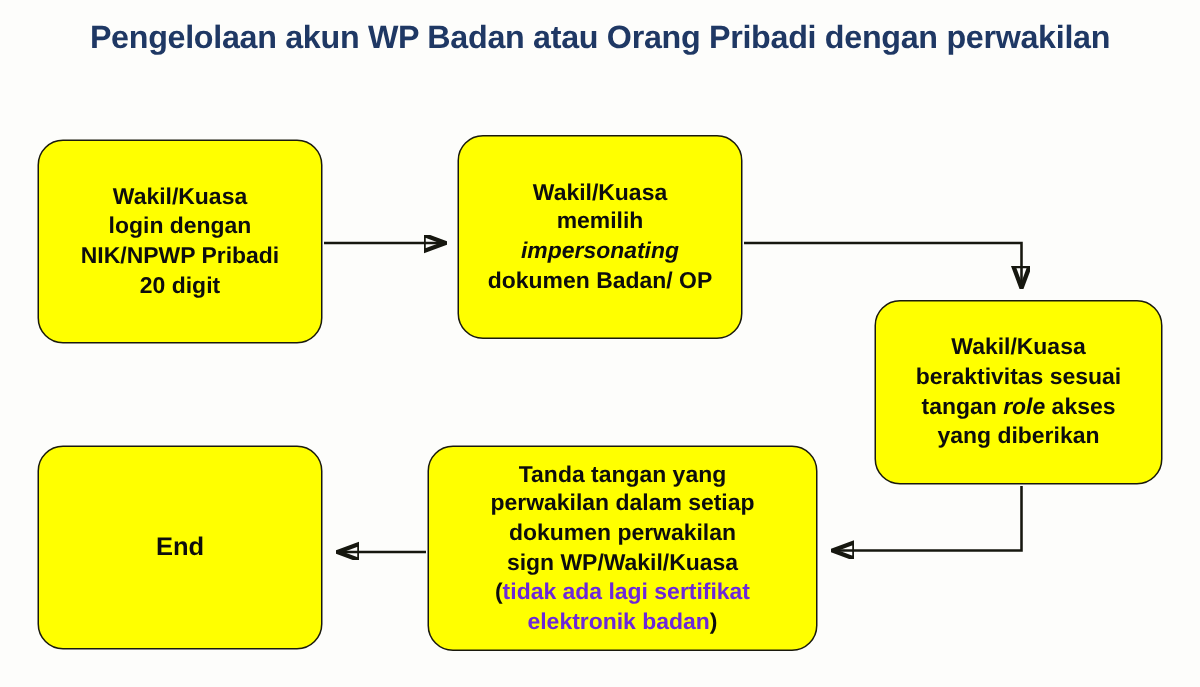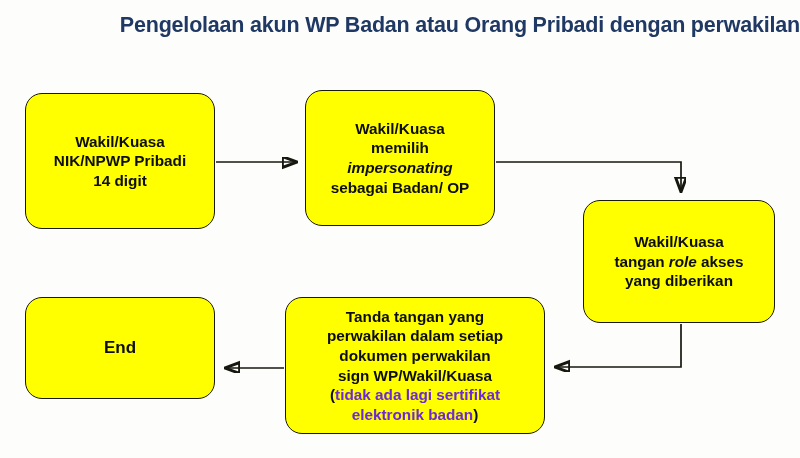--- a/index.html
+++ b/index.html
@@ -17,21 +17,21 @@
     position: relative;
     width: 800px;
     height: 458px;
     background: #fdfdfb;
   }
   #title {
     position: absolute;
     left: 0;
     top: 12px;
     width: 800px;
-    text-align: right;
+    text-align: center;
     font-size: 21.5px;
     font-weight: bold;
     color: #1f3864;
     letter-spacing: -0.2px;
     line-height: 26px;
     white-space: nowrap;
   }
   .node {
     position: absolute;
     box-sizing: border-box;
@@ -59,21 +59,21 @@
     font-style: italic;
   }
   .red {
     color: #6d28d9;
   }
   
   #node-login      { left: 25px;  top: 93px;  width: 190px; height: 136px; }
   #node-impersonate{ left: 305px; top: 90px;  width: 190px; height: 136px; }
   #node-activity   { left: 583px; top: 200px; width: 192px; height: 123px; }
   #node-signature  { left: 285px; top: 297px; width: 260px; height: 137px; justify-content: center; }
-  #node-end        { left: 25px;  top: 297px; width: 190px; height: 102px;
+  #node-end        { left: 25px;  top: 297px; width: 190px; height: 136px;
                      font-size: 17px; }
   svg#connectors {
     position: absolute;
     left: 0;
     top: 0;
     width: 800px;
     height: 458px;
     pointer-events: none;
   }
   svg#connectors path, svg#connectors line {
@@ -101,37 +101,39 @@
     <path d="M 496 162 L 681 162 L 681 191" marker-end="url(#arrowhead)"></path>
 
     <path d="M 681 324 L 681 367 L 556 367" marker-end="url(#arrowhead)"></path>
 
     <path d="M 284 368 L 226 368" marker-end="url(#arrowhead)"></path>
   </svg>
 
   <div class="node" id="node-login">
     <div class="txt">
       <span class="line">Wakil/Kuasa</span>
+      <span class="line">login dengan</span>
       <span class="line">NIK/NPWP Pribadi</span>
-      <span class="line">14 digit</span>
+      <span class="line">20 digit</span>
     </div>
   </div>
 
   <div class="node" id="node-impersonate">
     <div class="txt">
       <span class="line">Wakil/Kuasa</span>
       <span class="line">memilih</span>
       <span class="line it">impersonating</span>
-      <span class="line">sebagai Badan/ OP</span>
+      <span class="line">dokumen Badan/ OP</span>
     </div>
   </div>
 
   <div class="node" id="node-activity">
     <div class="txt">
       <span class="line">Wakil/Kuasa</span>
+      <span class="line">beraktivitas sesuai</span>
       <span class="line">
         <span>tangan </span><span class="it">role</span><span> akses</span>
       </span>
       <span class="line">yang diberikan</span>
     </div>
   </div>
 
   <div class="node" id="node-signature">
     <div class="txt">
       <span class="line">Tanda tangan yang</span>

